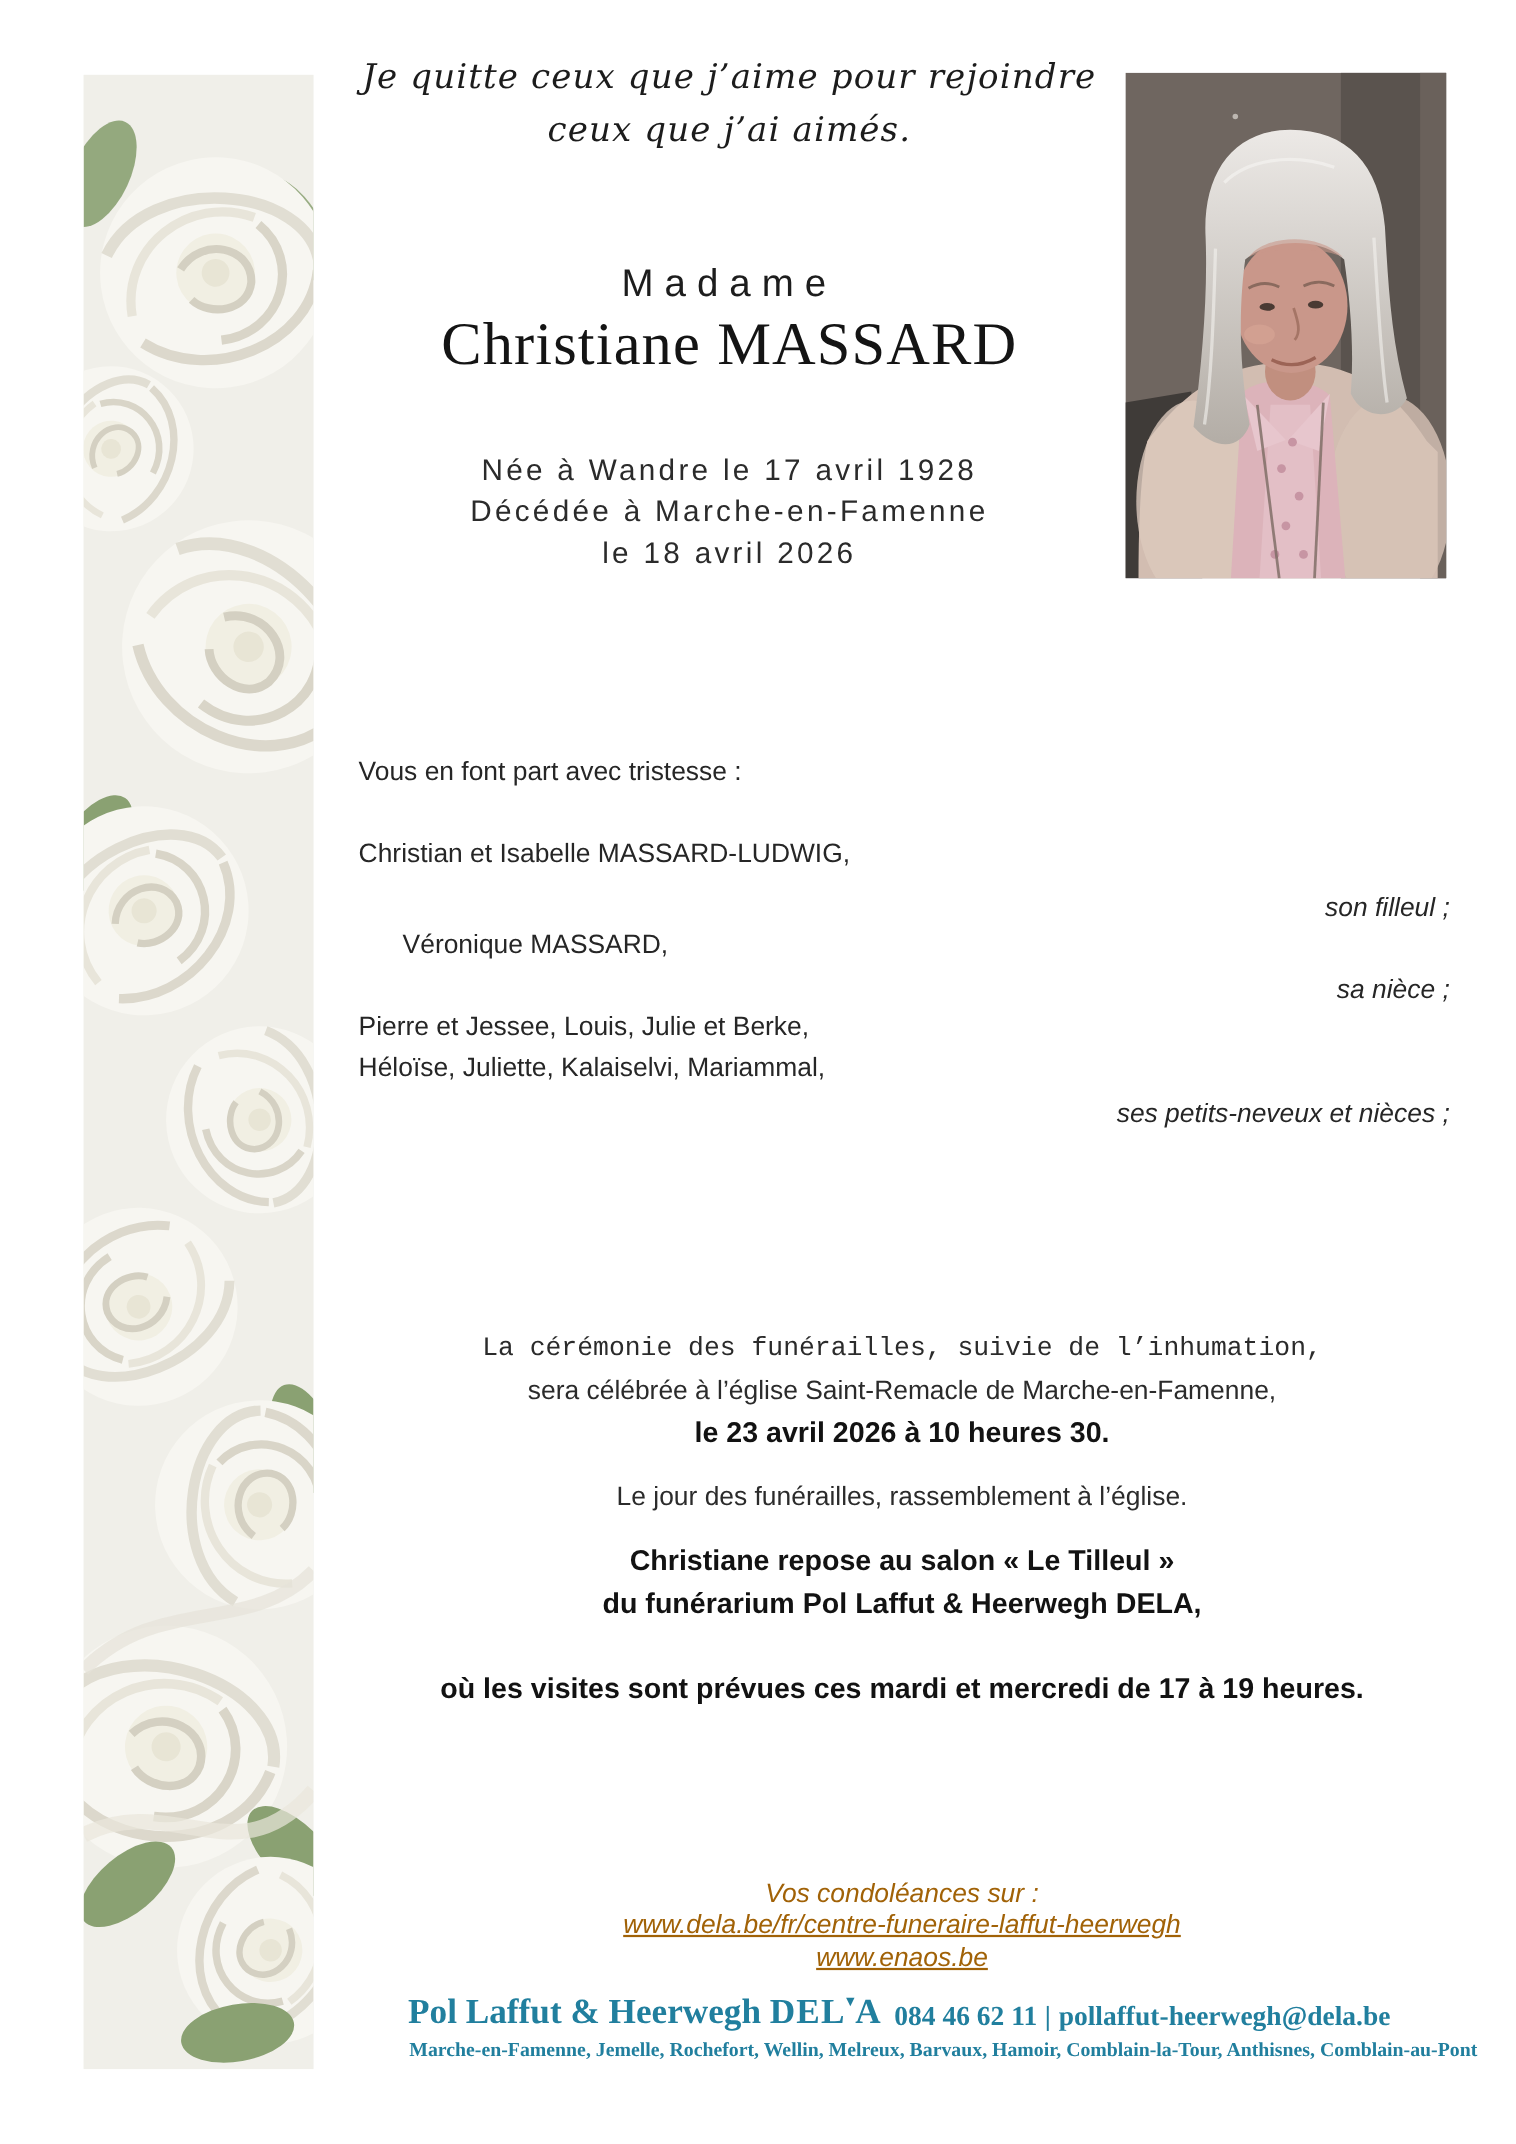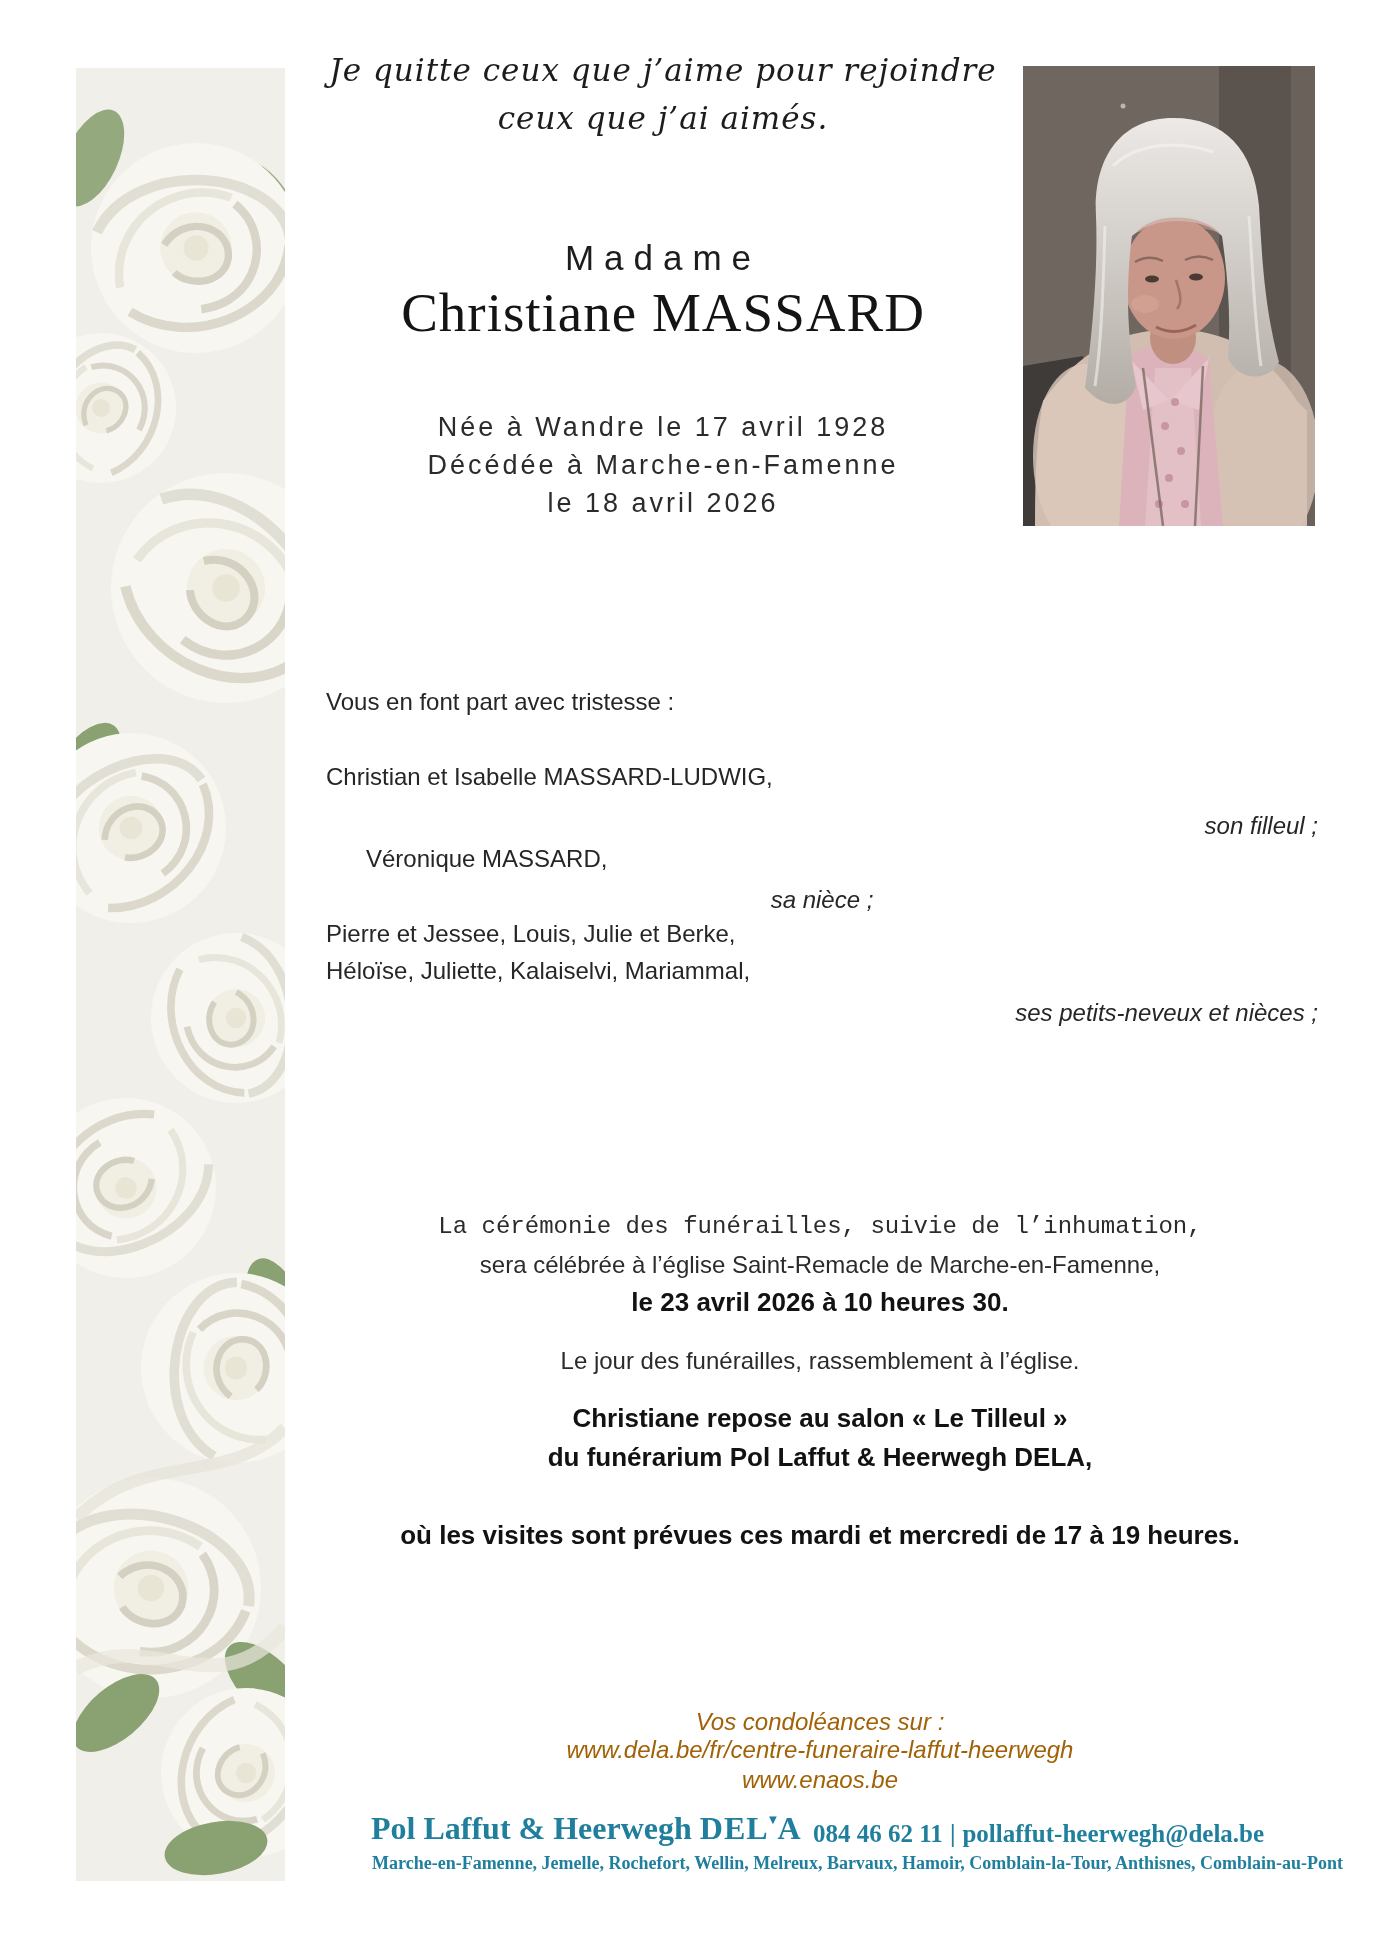--- a/index.html
+++ b/index.html
@@ -24,21 +24,21 @@
                  font-size:55px;color:#141414;letter-spacing:1px;}
   #dates{left:288px;top:408px;width:750px;font-size:27px;line-height:38px;letter-spacing:3px;color:#2b2b2b;}
 
   .bodyline{left:326px;width:992px;font-size:24px;color:#262626;}
   .relation{font-style:italic;text-align:right;}
 
   .cerline{left:300px;width:1040px;font-size:24px;color:#2b2b2b;}
   .boldline{font-weight:700;font-size:26px;color:#121212;}
 
   .condoline{left:300px;width:1040px;font-size:24px;font-style:italic;color:#a16207;}
-  .ulink{}
+  .ulink{text-decoration:underline;}
 
   .brandline{font-family:"Liberation Serif",serif;color:#217f9e;}
   #brand{left:371px;top:1810px;font-size:32px;font-weight:600;}
   #brand .dela{font-weight:700;letter-spacing:1px;text-align:center;}
   #brand .tri{font-size:13px;position:relative;top:-15px;margin:0 -2px;}
   #contact{left:813px;top:1820px;font-size:25px;font-weight:600;}
   #contact .sep{margin:0 7px;}
   #cities{left:372px;top:1853px;font-size:18px;font-weight:600;}
 </style>
 </head>
@@ -142,21 +142,21 @@
     <div class="nowrap">Décédée à Marche-en-Famenne</div>
     <div class="nowrap">le 18 avril 2026</div>
   </div>
 
   <div class="abs bodyline" style="top:688px;">Vous en font part avec tristesse :</div>
 
   <div class="abs bodyline" style="top:763px;">Christian et Isabelle MASSARD-LUDWIG,</div>
   <div class="abs bodyline relation" style="top:812px;">son filleul ;</div>
 
   <div class="abs bodyline" style="top:845px;margin-left:40px;">Véronique MASSARD,</div>
-  <div class="abs bodyline relation" style="top:886px;text-align:center;">sa nièce ;</div>
+  <div class="abs bodyline relation" style="top:886px;">sa nièce ;</div>
 
   <div class="abs bodyline" style="top:920px;">Pierre et Jessee, Louis, Julie et Berke,</div>
   <div class="abs bodyline" style="top:957px;">Héloïse, Juliette, Kalaiselvi, Mariammal,</div>
   <div class="abs bodyline relation" style="top:999px;">ses petits-neveux et nièces ;</div>
 
   <div class="abs cerline center" style="top:1213px;font-family:Liberation Mono, monospace;">La cérémonie des funérailles, suivie de l’inhumation,</div>
   <div class="abs cerline center" style="top:1251px;">sera célébrée à l’église Saint-Remacle de Marche-en-Famenne,</div>
   <div class="abs cerline center boldline" style="top:1287px;">le 23 avril 2026 à 10 heures 30.</div>
   <div class="abs cerline center" style="top:1347px;">Le jour des funérailles, rassemblement à l’église.</div>
 

